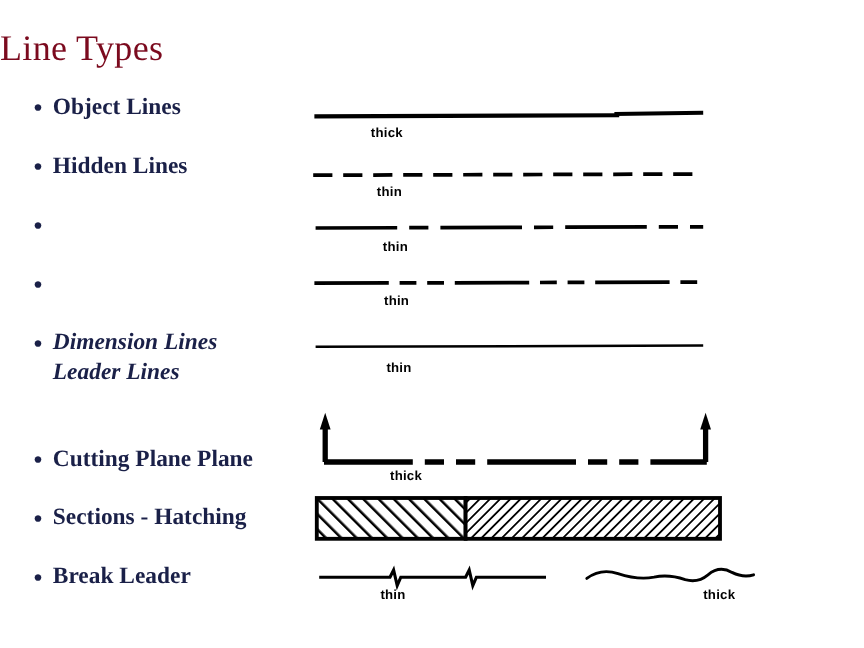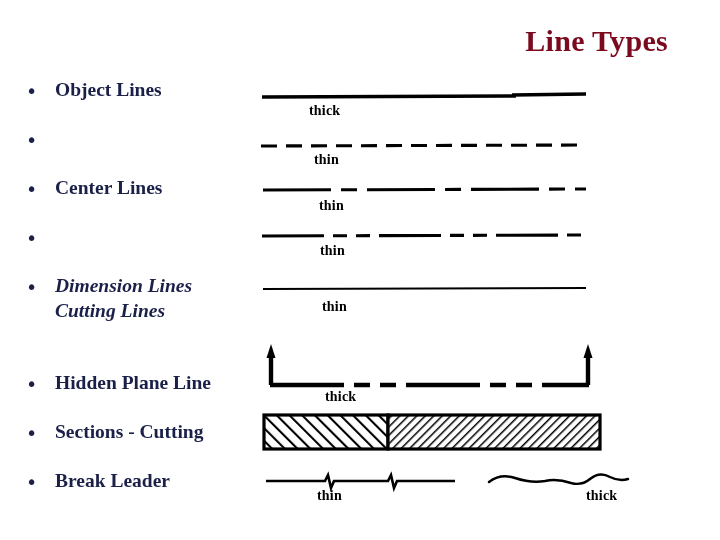--- a/index.html
+++ b/index.html
@@ -14,24 +14,24 @@
     overflow: hidden;
     font-family: "Liberation Serif", "DejaVu Serif", serif;
   }
 
   
   #slide-title {
     position: absolute;
     top: 26px;
     left: 0;
     width: 668px;
-    text-align: right;
+    text-align: left;
     color: #7B0A1E;
     font-size: 30px;
-    font-weight: bold;
+    font-weight: normal;
     letter-spacing: 0.3px;
     line-height: 1.0;
   }
 
   
   #bullet-column {
     position: absolute;
     left: 26px;
     top: 78px;
     width: 250px;
@@ -50,88 +50,87 @@
     flex: 0 0 18px;
     text-align: left;
     font-family: "DejaVu Sans", sans-serif;
   }
   .bullet-text {
     color: #1A2048;
     font-size: 19.5px;
     font-weight: bold;
     line-height: 24.5px;
     white-space: nowrap;
-    margin-left: 11px;
   }
   .bullet-sub {
     display: block;
     font-style: italic;
   }
 
   
   #graphics {
     position: absolute;
     left: 0;
     top: 0;
     width: 720px;
     height: 540px;
     pointer-events: none;
   }
   .fig-label {
     position: absolute;
     color: #000000;
-    font-size: 14px;
+    font-size: 11px;
     font-weight: bold;
-    font-family: Liberation Serif, serif;
+    font-family: Liberation Sans, sans-serif;
     line-height: 12px;
     letter-spacing: 0.2px;
     padding-left: 40px;
   }
 </style>
 </head>
 <body>
 
 <div id="slide-title">Line Types</div>
 
 <div id="bullet-column">
 
   <div class="bullet-row" style="top:0px;">
     <span class="bullet-mark">•</span>
     <span class="bullet-text">Object Lines</span>
   </div>
 
   <div class="bullet-row" style="top:49px;">
     <span class="bullet-mark">•</span>
+    <span class="bullet-text">Hidden Lines</span>
   </div>
 
   <div class="bullet-row" style="top:98px;">
     <span class="bullet-mark">•</span>
-    <span class="bullet-text">Center Lines</span>
   </div>
 
   <div class="bullet-row" style="top:147px;">
     <span class="bullet-mark">•</span>
   </div>
 
   <div class="bullet-row" style="top:196px;">
     <span class="bullet-mark">•</span>
     <span class="bullet-text">
       <span class="bullet-sub">Dimension Lines</span>
-      <span class="bullet-sub">Cutting Lines</span>
+      <span class="bullet-sub">Leader Lines</span>
     </span>
   </div>
 
   <div class="bullet-row" style="top:293px;">
     <span class="bullet-mark">•</span>
-    <span class="bullet-text">Hidden Plane Line</span>
+    <span class="bullet-text">Cutting Plane Plane</span>
   </div>
 
   <div class="bullet-row" style="top:342px;">
     <span class="bullet-mark">•</span>
-    <span class="bullet-text">Sections - Cutting</span>
+    <span class="bullet-text">Sections - Hatching</span>
   </div>
 
   <div class="bullet-row" style="top:391px;">
     <span class="bullet-mark">•</span>
     <span class="bullet-text">Break Leader</span>
   </div>
 
 </div>
 
 <svg id="graphics" viewBox="0 0 720 540" width="720" height="540">

